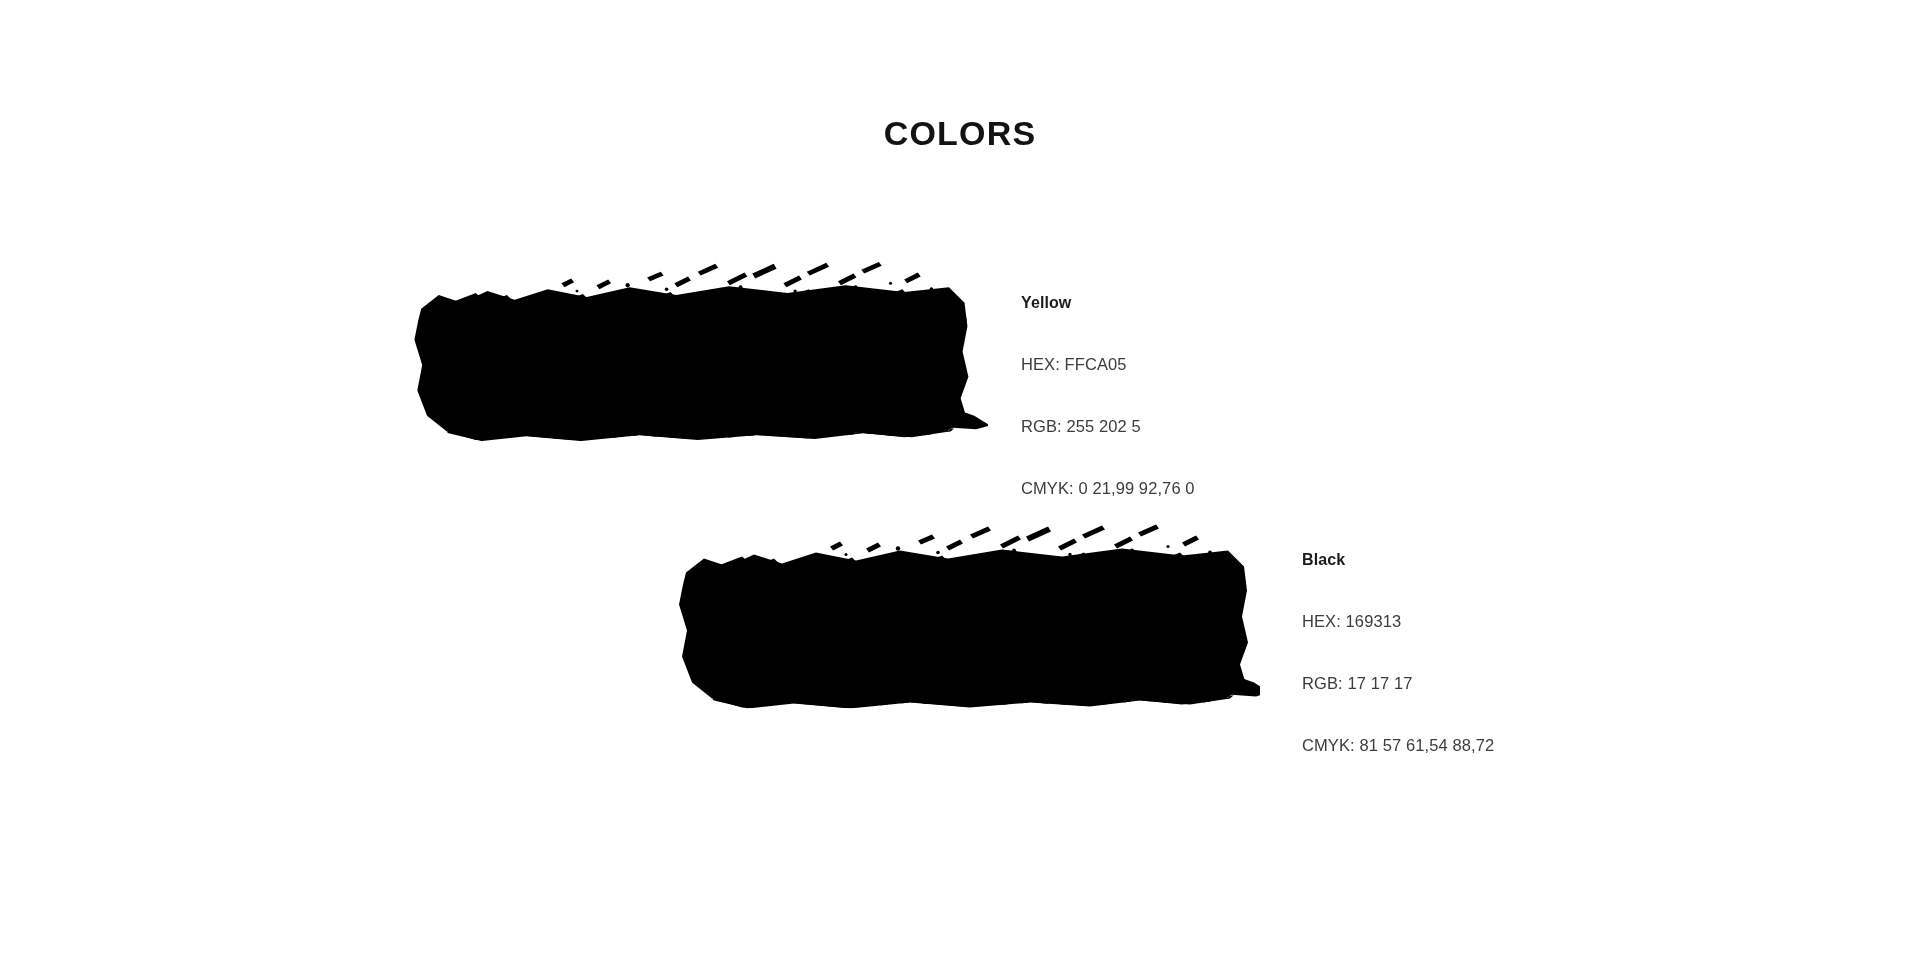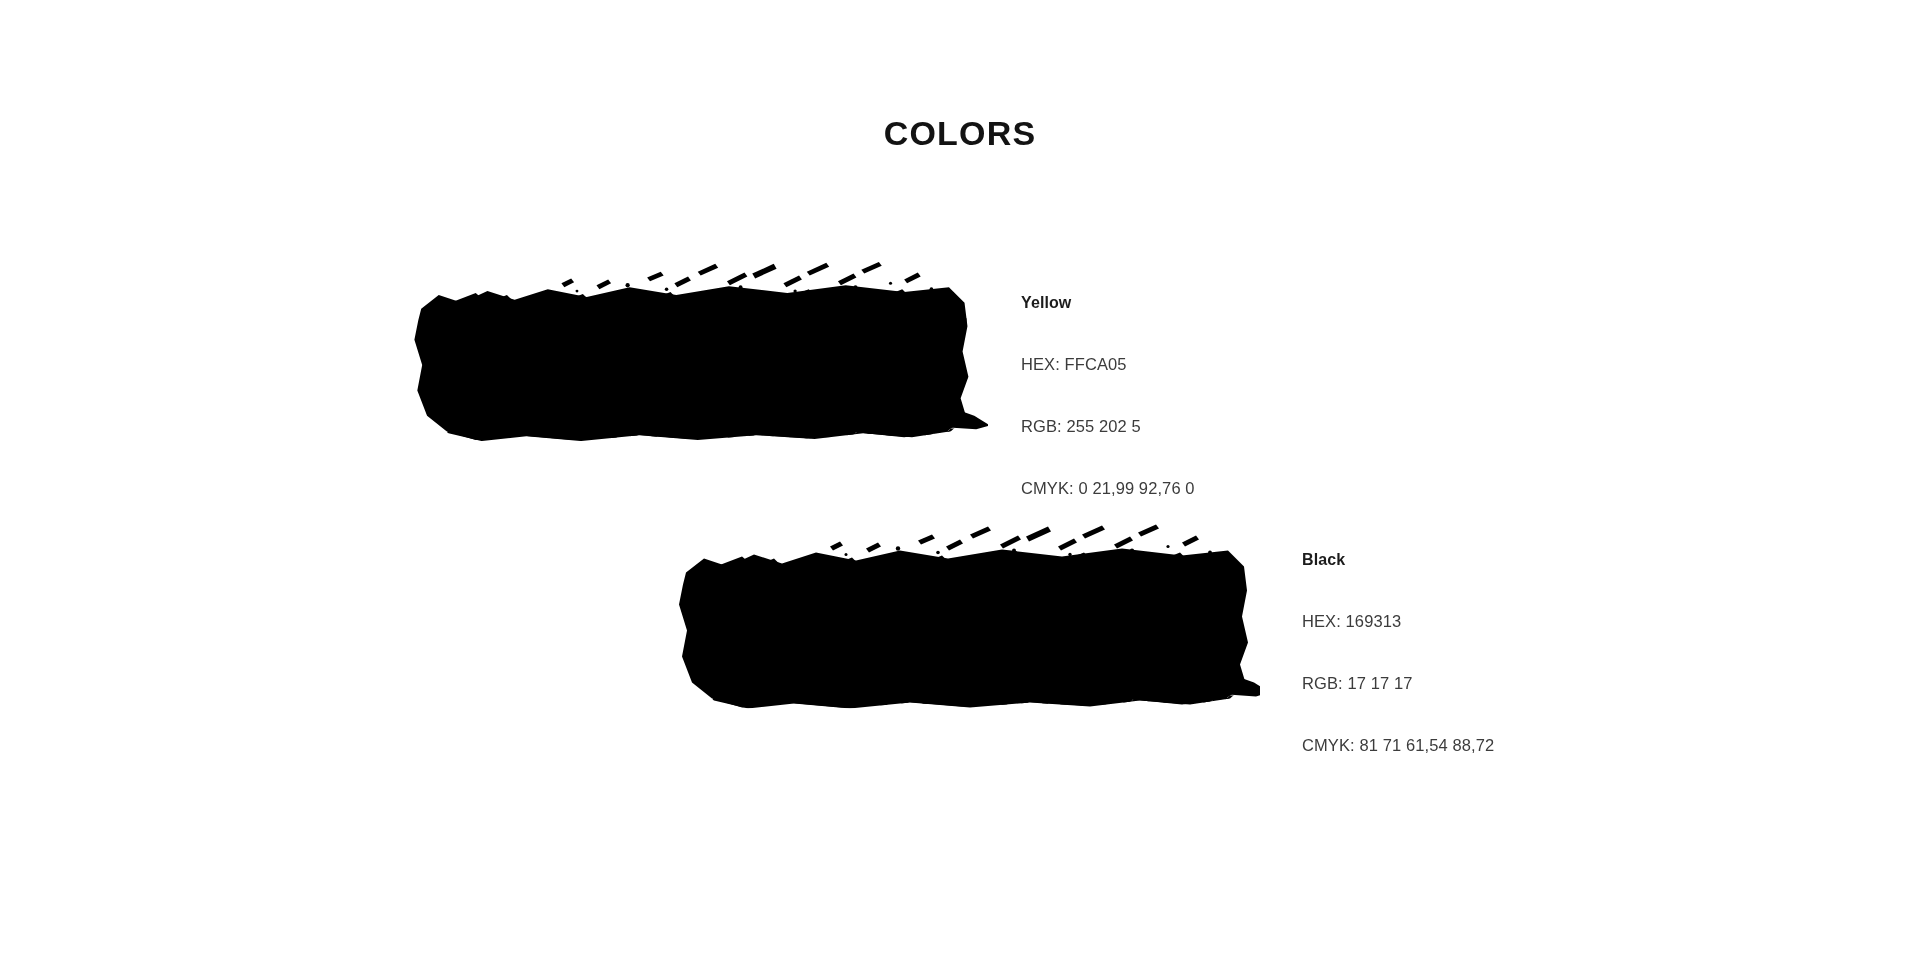--- a/index.html
+++ b/index.html
@@ -278,15 +278,15 @@
       <g class="black-paint" style="--paint: #111111;">
         <use href="#brushStroke" xlink:href="#brushStroke"></use>
       </g>
     </svg>
   </div>
 
   <div class="info-block black-info">
     <div class="info-name">Black</div>
     <div class="info-line">HEX: 169313</div>
     <div class="info-line">RGB: 17 17 17</div>
-    <div class="info-line">CMYK: 81 71 61,54 88,72</div>
+    <div class="info-line">CMYK: 81 57 61,54 88,72</div>
   </div>
 </div>
 
 </body></html>

